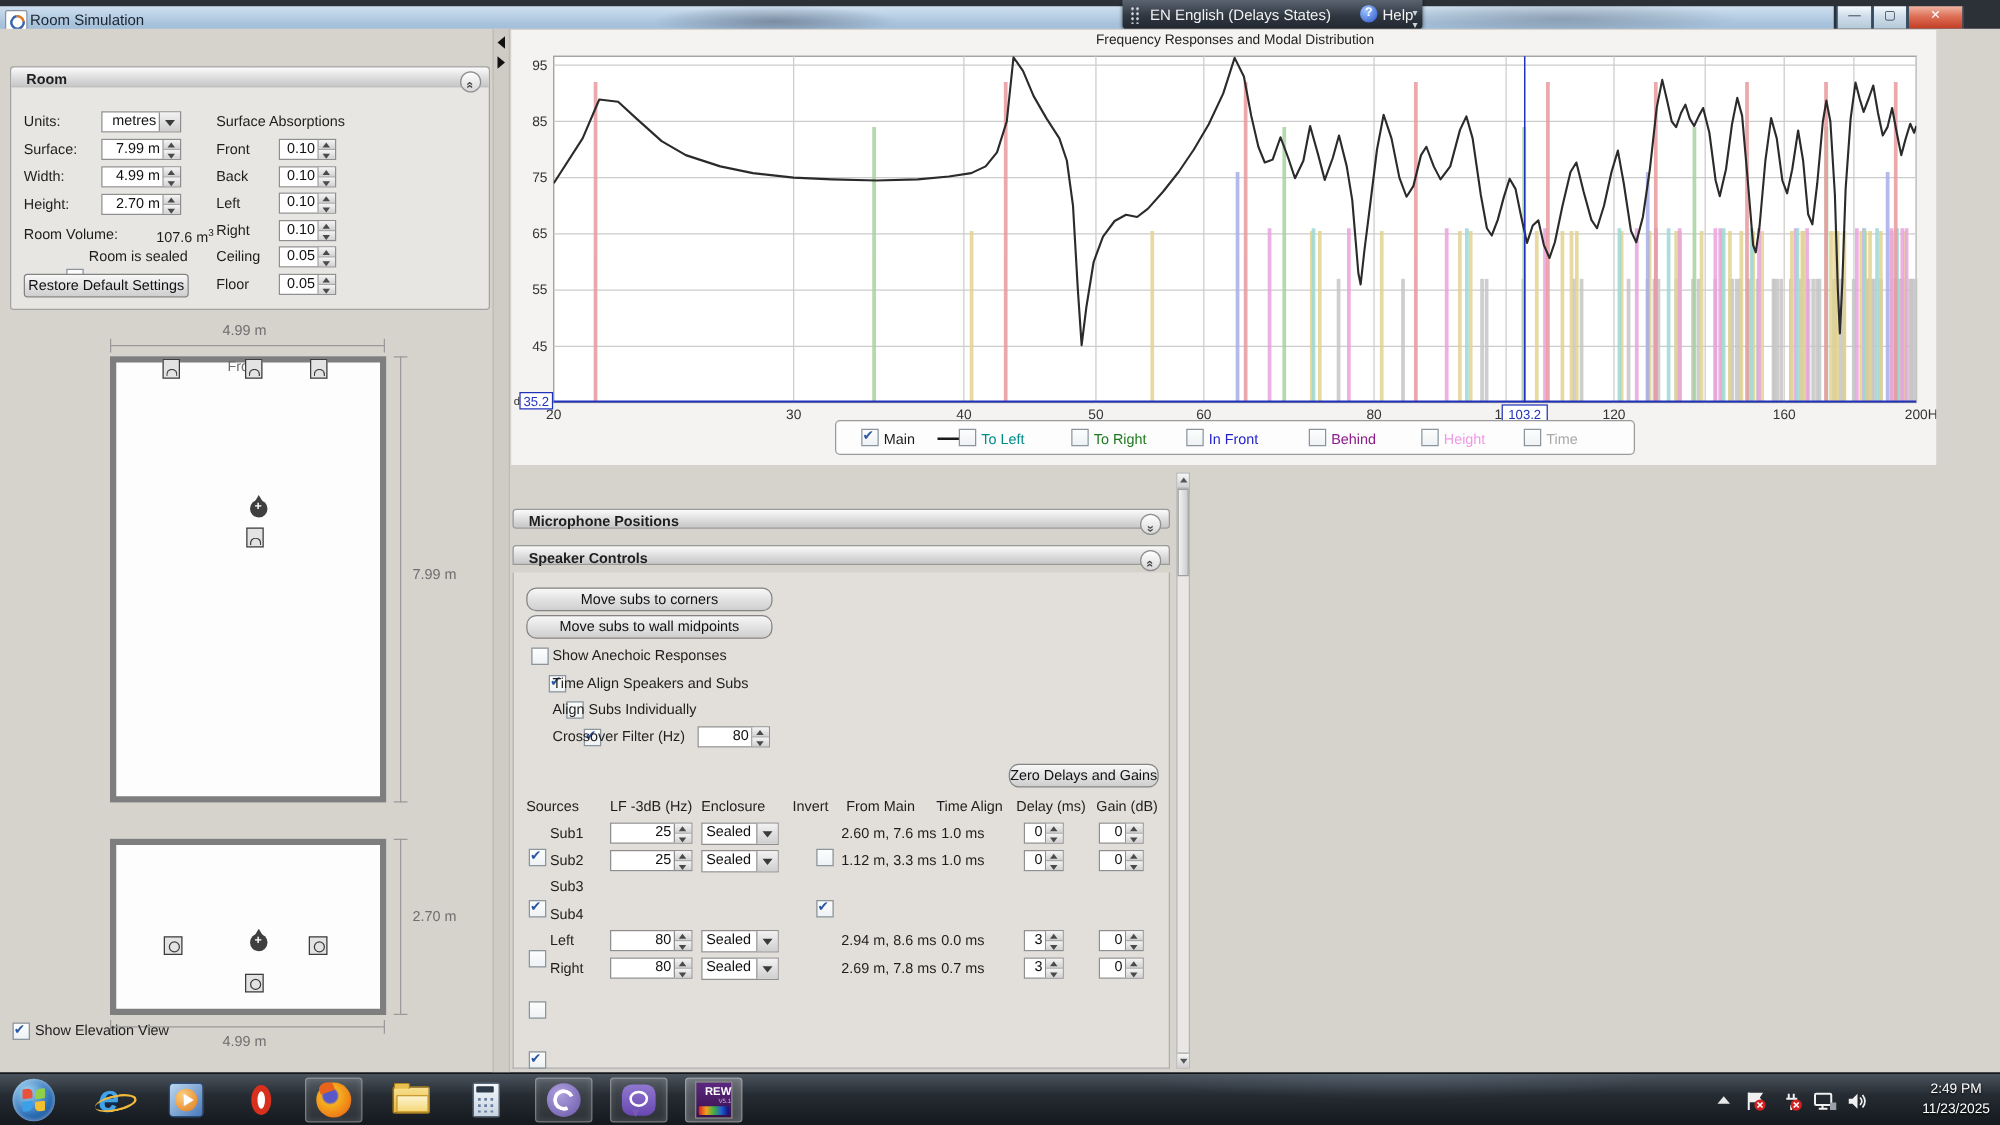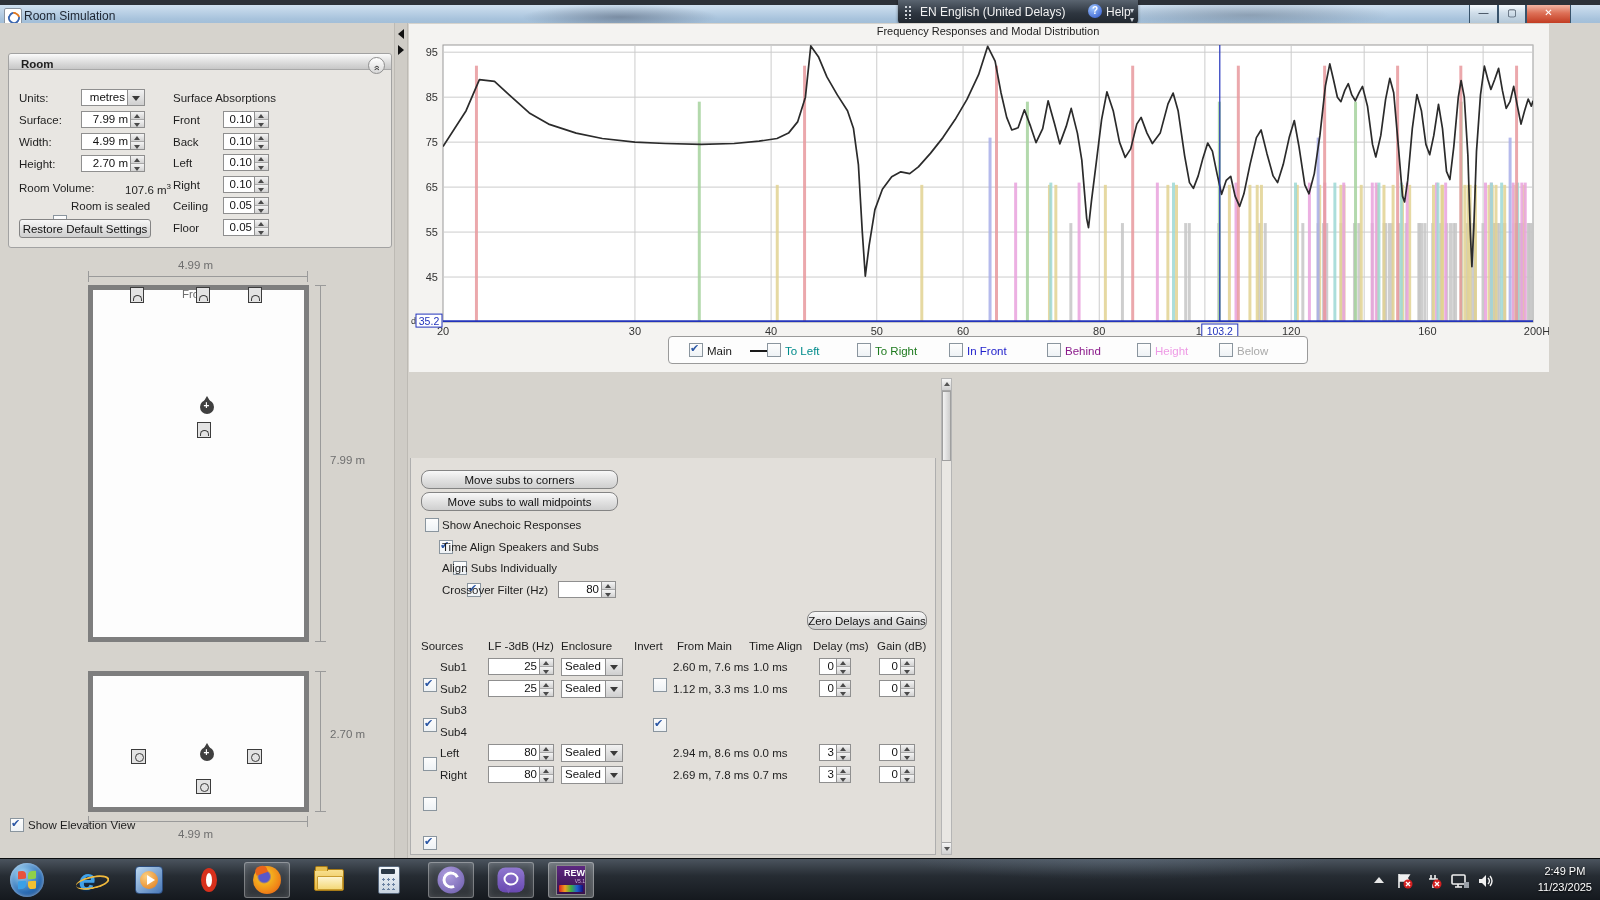--- a/index.html
+++ b/index.html
@@ -1,19 +1,19 @@
 <!DOCTYPE html>
 <html><head>
 <meta charset="utf-8">
 <style>
   html,body{margin:0;padding:0;}
   body{width:1600px;height:900px;overflow:hidden;font-family:"Liberation Sans",sans-serif;background:#2c3138;position:relative;}
   .abs{position:absolute;}
   
-  #titlebar{left:0;top:5px;width:1600px;height:23px;
+  #titlebar{left:0;top:5px;width:1467px;height:23px;
     background:
       radial-gradient(140px 18px at 620px 12px, rgba(60,70,90,.45), rgba(60,70,90,0) 70%),
       radial-gradient(200px 20px at 1250px 10px, rgba(70,80,95,.35), rgba(70,80,95,0) 70%),
       linear-gradient(#cfe0f0,#a8c3dc 60%,#9cb9d4);
     border-bottom:1px solid #7d97ad;}
   #title-text{left:24px;top:4px;font-size:12px;color:#1c2430;}
   #java-icon{left:4px;top:3px;width:16px;height:16px;background:#fff;border:1px solid #8a94a0;border-radius:2px;}
   #java-icon i{position:absolute;left:3px;top:3px;width:8px;height:8px;border:2px solid #3a66b0;border-radius:50%;border-top-color:#e07820;transform:rotate(35deg);}
   .winbtn{top:0;height:19px;border:1px solid #38536b;border-top:none;box-sizing:border-box;text-align:center;font-size:10px;line-height:17px;color:#243242;background:linear-gradient(#f5fafd,#cfdde9 45%,#b4c8d8);}
   #btn-close{background:linear-gradient(#f2b5a4,#dd7057 45%,#c23c22);color:#fff;}
@@ -112,21 +112,21 @@
       <i></i>
     </div>
   <div class="abs" id="title-text">Room Simulation</div>
   <div class="abs winbtn" style="left:1469px;width:29px;"><span class="g">—</span></div>
   <div class="abs winbtn" style="left:1498px;width:28px;"><span class="g">▢</span></div>
   <div class="abs winbtn" id="btn-close" style="left:1526px;width:45px;"><span class="g">✕</span></div>
 </div>
 
 <div class="abs" id="langbar">
   <span class="grip"></span>
-  <span id="lang-text">EN English (United Delays)</span>
+  <span id="lang-text">EN English (Delays States)</span>
   <span id="help-q">?</span>
   <span id="help-text">Help</span>
   <span id="lang-caret">▾<br>▾</span>
 </div>
 
 <div class="abs" id="appbody">
 
   
   <div class="abs" id="room-panel">
     <div class="panel-hdr" style="border-radius:3px 3px 0 0;border:none;border-bottom:1px solid #a8a8a8;">
@@ -457,24 +457,32 @@
       </svg></div>
 
   
   <div class="abs" id="legend-box" style="top:313px;">
       <span class="leg-item" style="left: 20px;"><span class="cb on"></span><span style="color: rgb(26, 26, 26);">Main</span><span style="display: inline-block; width: 24px; height: 0px; border-top: 2.5px solid rgb(26, 26, 26); vertical-align: 3px; margin-left: 18px;"></span></span>
       <span class="leg-item" style="left: 98px;"><span class="cb"></span><span style="color: rgb(0, 139, 139);">To Left</span></span>
       <span class="leg-item" style="left: 188px;"><span class="cb"></span><span style="color: rgb(30, 122, 30);">To Right</span></span>
       <span class="leg-item" style="left: 280px;"><span class="cb"></span><span style="color: rgb(34, 34, 204);">In Front</span></span>
       <span class="leg-item" style="left: 378px;"><span class="cb"></span><span style="color: rgb(139, 26, 139);">Behind</span></span>
       <span class="leg-item" style="left: 468px;"><span class="cb"></span><span style="color: rgb(238, 154, 229);">Height</span></span>
-      <span class="leg-item" style="left: 550px;"><span class="cb"></span><span style="color: rgb(169, 169, 169);">Below</span></span>
-    </div>
-
-  
+      <span class="leg-item" style="left: 550px;"><span class="cb"></span><span style="color: rgb(169, 169, 169);">Time</span></span>
+    </div>
+
+  
+  <div class="abs panel-hdr rpanel-hdr" style="top:384px;border-radius:3px;">
+    <span class="t">Microphone Positions</span>
+    <span class="chevcirc"><span class="c chev-down">»</span></span>
+  </div>
+  <div class="abs panel-hdr rpanel-hdr" style="top:413px;">
+    <span class="t">Speaker Controls</span>
+    <span class="chevcirc"><span class="c chev-up">»</span></span>
+  </div>
 
   
   <div class="abs" id="speaker-content" style="top:435px;height:397px;"><div class="btn abs" style="left: 10px; top: 12px; width: 197px; height: 19px; line-height: 18px; border-radius: 8px;">Move subs to corners</div><div class="btn abs" style="left: 10px; top: 34px; width: 197px; height: 19px; line-height: 18px; border-radius: 8px;">Move subs to wall midpoints</div><span class="cb abs" style="left: 14px; top: 60px;"></span><span class="lbl abs" style="left: 31px; top: 61px;">Show Anechoic Responses</span><span class="cb on abs" style="left: 14px; top: 81.5px;"></span><span class="lbl abs" style="left: 31px; top: 82.5px;">Time Align Speakers and Subs</span><span class="cb abs" style="left: 14px; top: 103px;"></span><span class="lbl abs" style="left: 31px; top: 104px;">Align Subs Individually</span><span class="cb on abs" style="left: 14px; top: 124.5px;"></span><span class="lbl abs" style="left: 31px; top: 125.5px;">Crossover Filter (Hz)</span><div class="field spin-field abs" style="left: 147px; top: 122.5px; width: 58px; height: 17px;">
         <span class="spin-val">80</span>
         <span class="spin-btns">
           <b class="up"></b>
           <b class="dn"></b>
         </span>
       </div><div class="btn abs" style="left: 396px; top: 153px; width: 120px; height: 19px; line-height: 18px; border-radius: 8px;">Zero Delays and Gains</div><span class="th" style="left: 10px; top: 182px;">Sources</span><span class="th" style="left: 77px; top: 182px;">LF -3dB (Hz)</span><span class="th" style="left: 150px; top: 182px;">Enclosure</span><span class="th" style="left: 223px; top: 182px;">Invert</span><span class="th" style="left: 266px; top: 182px;">From Main</span><span class="th" style="left: 338px; top: 182px;">Time Align</span><span class="th" style="left: 402px; top: 182px;">Delay (ms)</span><span class="th" style="left: 466px; top: 182px;">Gain (dB)</span><div><span class="cb on abs" style="left: 12px; top: 202px;"></span><span class="lbl abs" style="left: 29px; top: 203px;">Sub1</span><div class="field spin-field abs" style="left: 77px; top: 200px; width: 66px; height: 17px;">
           <span class="spin-val">25</span>

